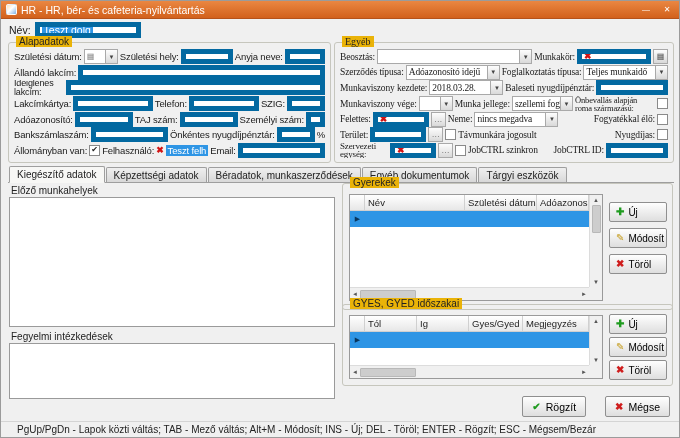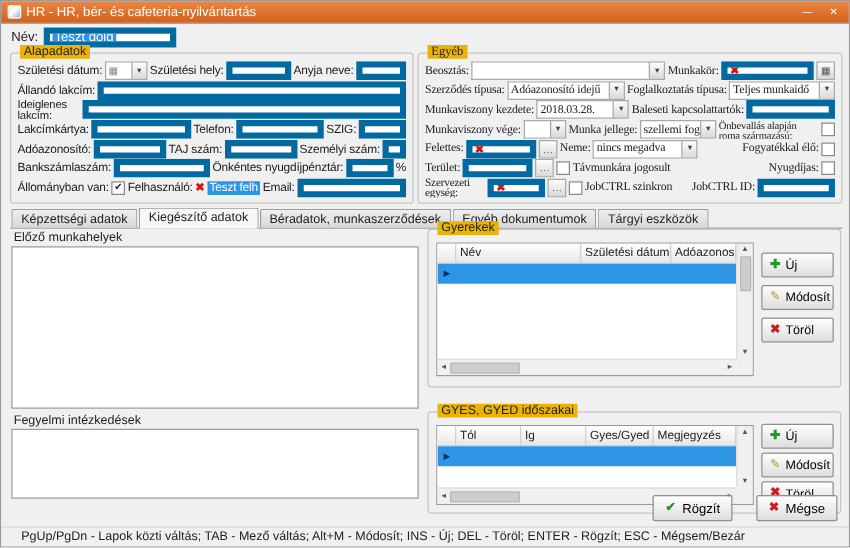--- a/index.html
+++ b/index.html
@@ -190,21 +190,21 @@
             <span class="dd">▼</span>
           </div>
         </div>
 
         <div class="frow">
           <span class="lbl">Munkaviszony kezdete:</span>
           <div class="combo" style="width:74px; flex:0 0 74px;">
             <span class="val">2018.03.28.</span>
             <span class="dd">▼</span>
           </div>
-          <span class="lbl">Baleseti kapcsolattartók:</span>
+          <span class="lbl">Baleseti nyugdíjpénztár:</span>
           <div class="tb" style="flex:1;"></div>
         </div>
 
         <div class="frow">
           <span class="lbl">Munkaviszony vége:</span>
           <div class="combo" style="width:34px; flex:0 0 34px;">
             <span class="val"></span>
             <span class="dd">▼</span>
           </div>
           <span class="lbl">Munka jellege:</span>
@@ -256,22 +256,22 @@
           <span class="cb"></span>
           <span class="lbl">JobCTRL szinkron</span>
           <span class="lbl mla">JobCTRL ID:</span>
           <div class="tb" style="width:62px; flex:0 0 62px;"></div>
         </div>
 
       </div>
     </div>
 
     <div class="tabstrip">
+      <div class="tab active">Kiegészítő adatok</div>
       <div class="tab">Képzettségi adatok</div>
-      <div class="tab active">Kiegészítő adatok</div>
       <div class="tab">Béradatok, munkaszerződések</div>
       <div class="tab">Egyéb dokumentumok</div>
       <div class="tab">Tárgyi eszközök</div>
     </div>
 
     <span class="panel-label" style="left:10px; top:166px;">Előző munkahelyek</span>
     <div class="sunken" style="left:8px; top:178px; width:326px; height:130px;"></div>
 
     <span class="panel-label" style="left:10px; top:312px;">Fegyelmi intézkedések</span>
     <div class="sunken" style="left:8px; top:324px; width:326px; height:56px;"></div>
@@ -311,21 +311,21 @@
       <button class="side-btn" style="left:266px; top:44px;">
         <span class="ic ic-edit">✎</span>
         <span>Módosít</span>
       </button>
       <button class="side-btn" style="left:266px; top:70px;">
         <span class="ic ic-del">✖</span>
         <span>Töröl</span>
       </button>
     </div>
 
-    <div class="groupbox" style="left:341px; top:310px; width:331px; height:82px;">
+    <div class="groupbox" style="left:341px; top:285px; width:331px; height:82px;">
       <span class="gb-title">GYES, GYED időszakai</span>
 
       <div class="gridbox" style="left:6px; top:10px; width:254px; height:64px;">
         <div class="grid-inner">
           <div class="ghead">
             <div class="gh corner"></div>
             <div class="gh" style="width:52px; flex:0 0 52px;">Tól</div>
             <div class="gh" style="width:52px; flex:0 0 52px;">Ig</div>
             <div class="gh" style="width:54px; flex:0 0 54px;">Gyes/Gyed</div>
             <div class="gh" style="flex:1;">Megjegyzés</div>

